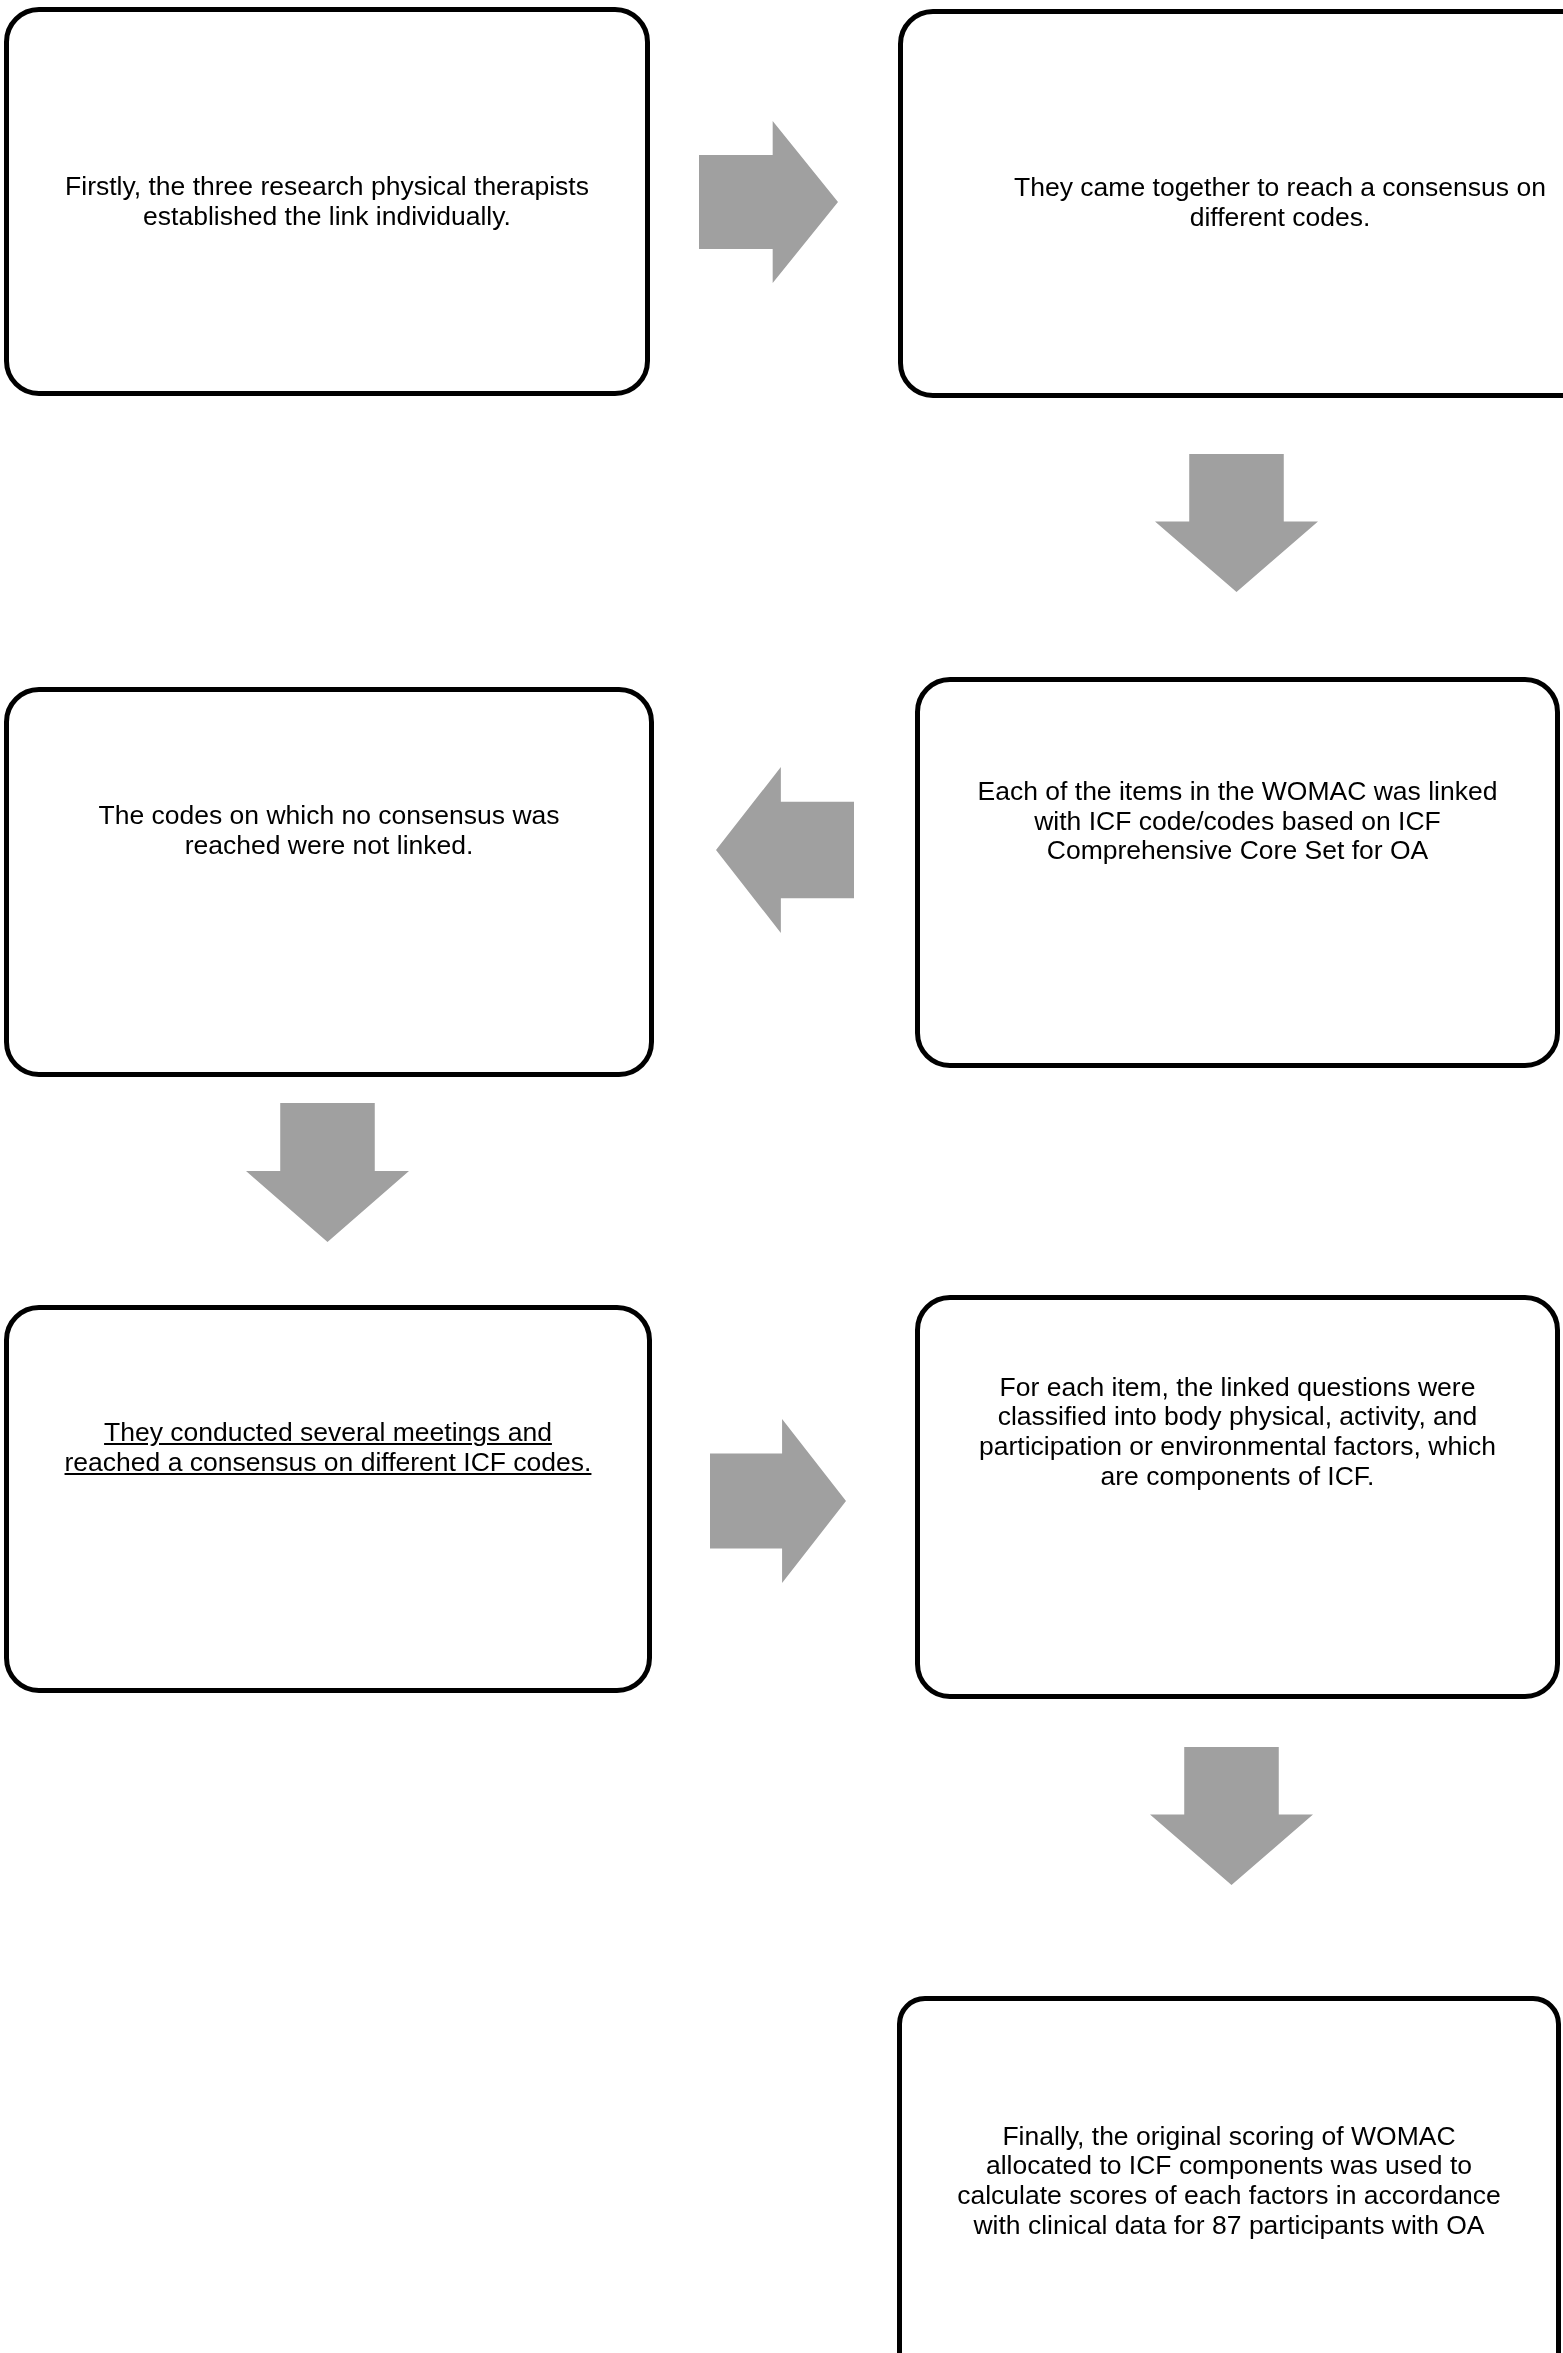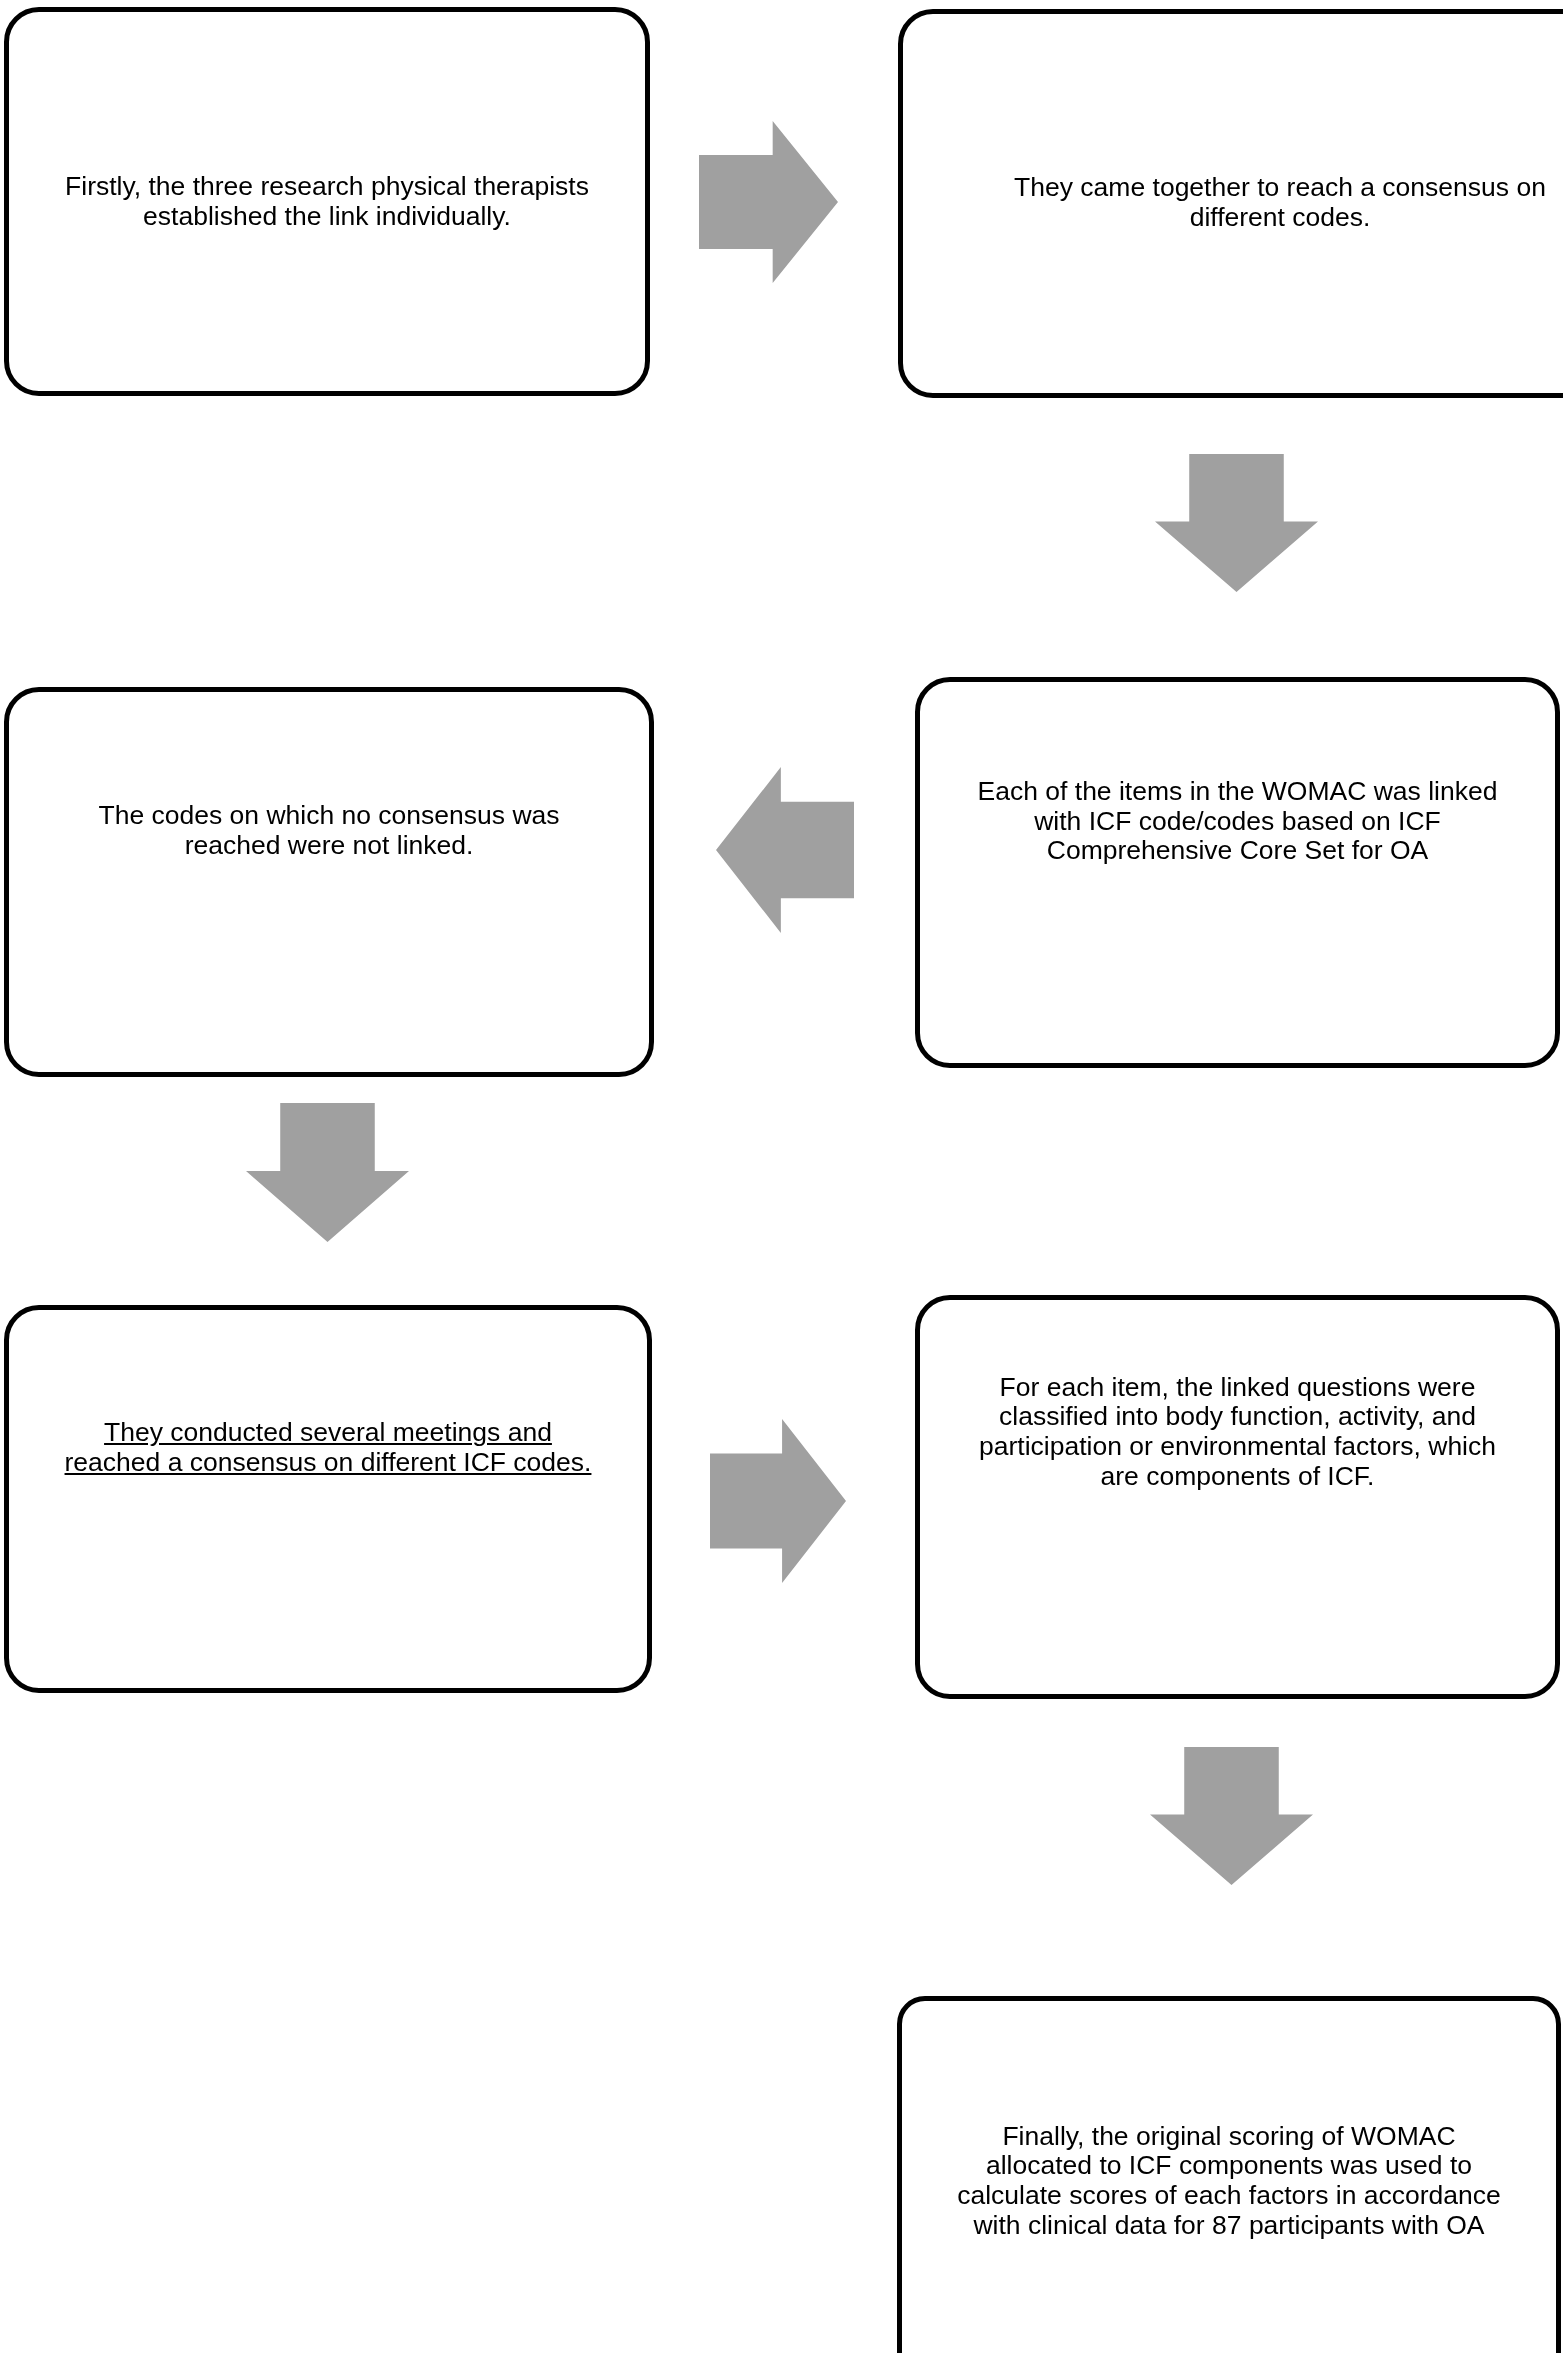--- a/index.html
+++ b/index.html
@@ -88,21 +88,21 @@
 
   <div class="flow-box" style="left:4px;top:1305px;width:648px;height:388px;text-decoration:underline;">
     <span class="flow-text lift-sm">They conducted several meetings and
 reached a consensus on different ICF codes.</span>
   </div>
 
   <div class="arrow arrow-right" style="left:710px;top:1419px;width:136px;height:164px;"></div>
 
   <div class="flow-box" style="left:915px;top:1295px;width:645px;height:404px;">
     <span class="flow-text lift-lg">For each item, the linked questions were
-classified into body function, activity, and
+classified into body physical, activity, and
 participation or environmental factors, which
 are components of ICF.</span>
   </div>
 
   <div class="arrow arrow-down" style="left:1150px;top:1747px;width:163px;height:138px;"></div>
 
   <div class="flow-box" style="left:897px;top:1996px;width:664px;height:500px;border-radius:28px;">
     <span class="flow-text lift-lg">Finally, the original scoring of WOMAC
 allocated to ICF components was used to
 calculate scores of each factors in accordance

